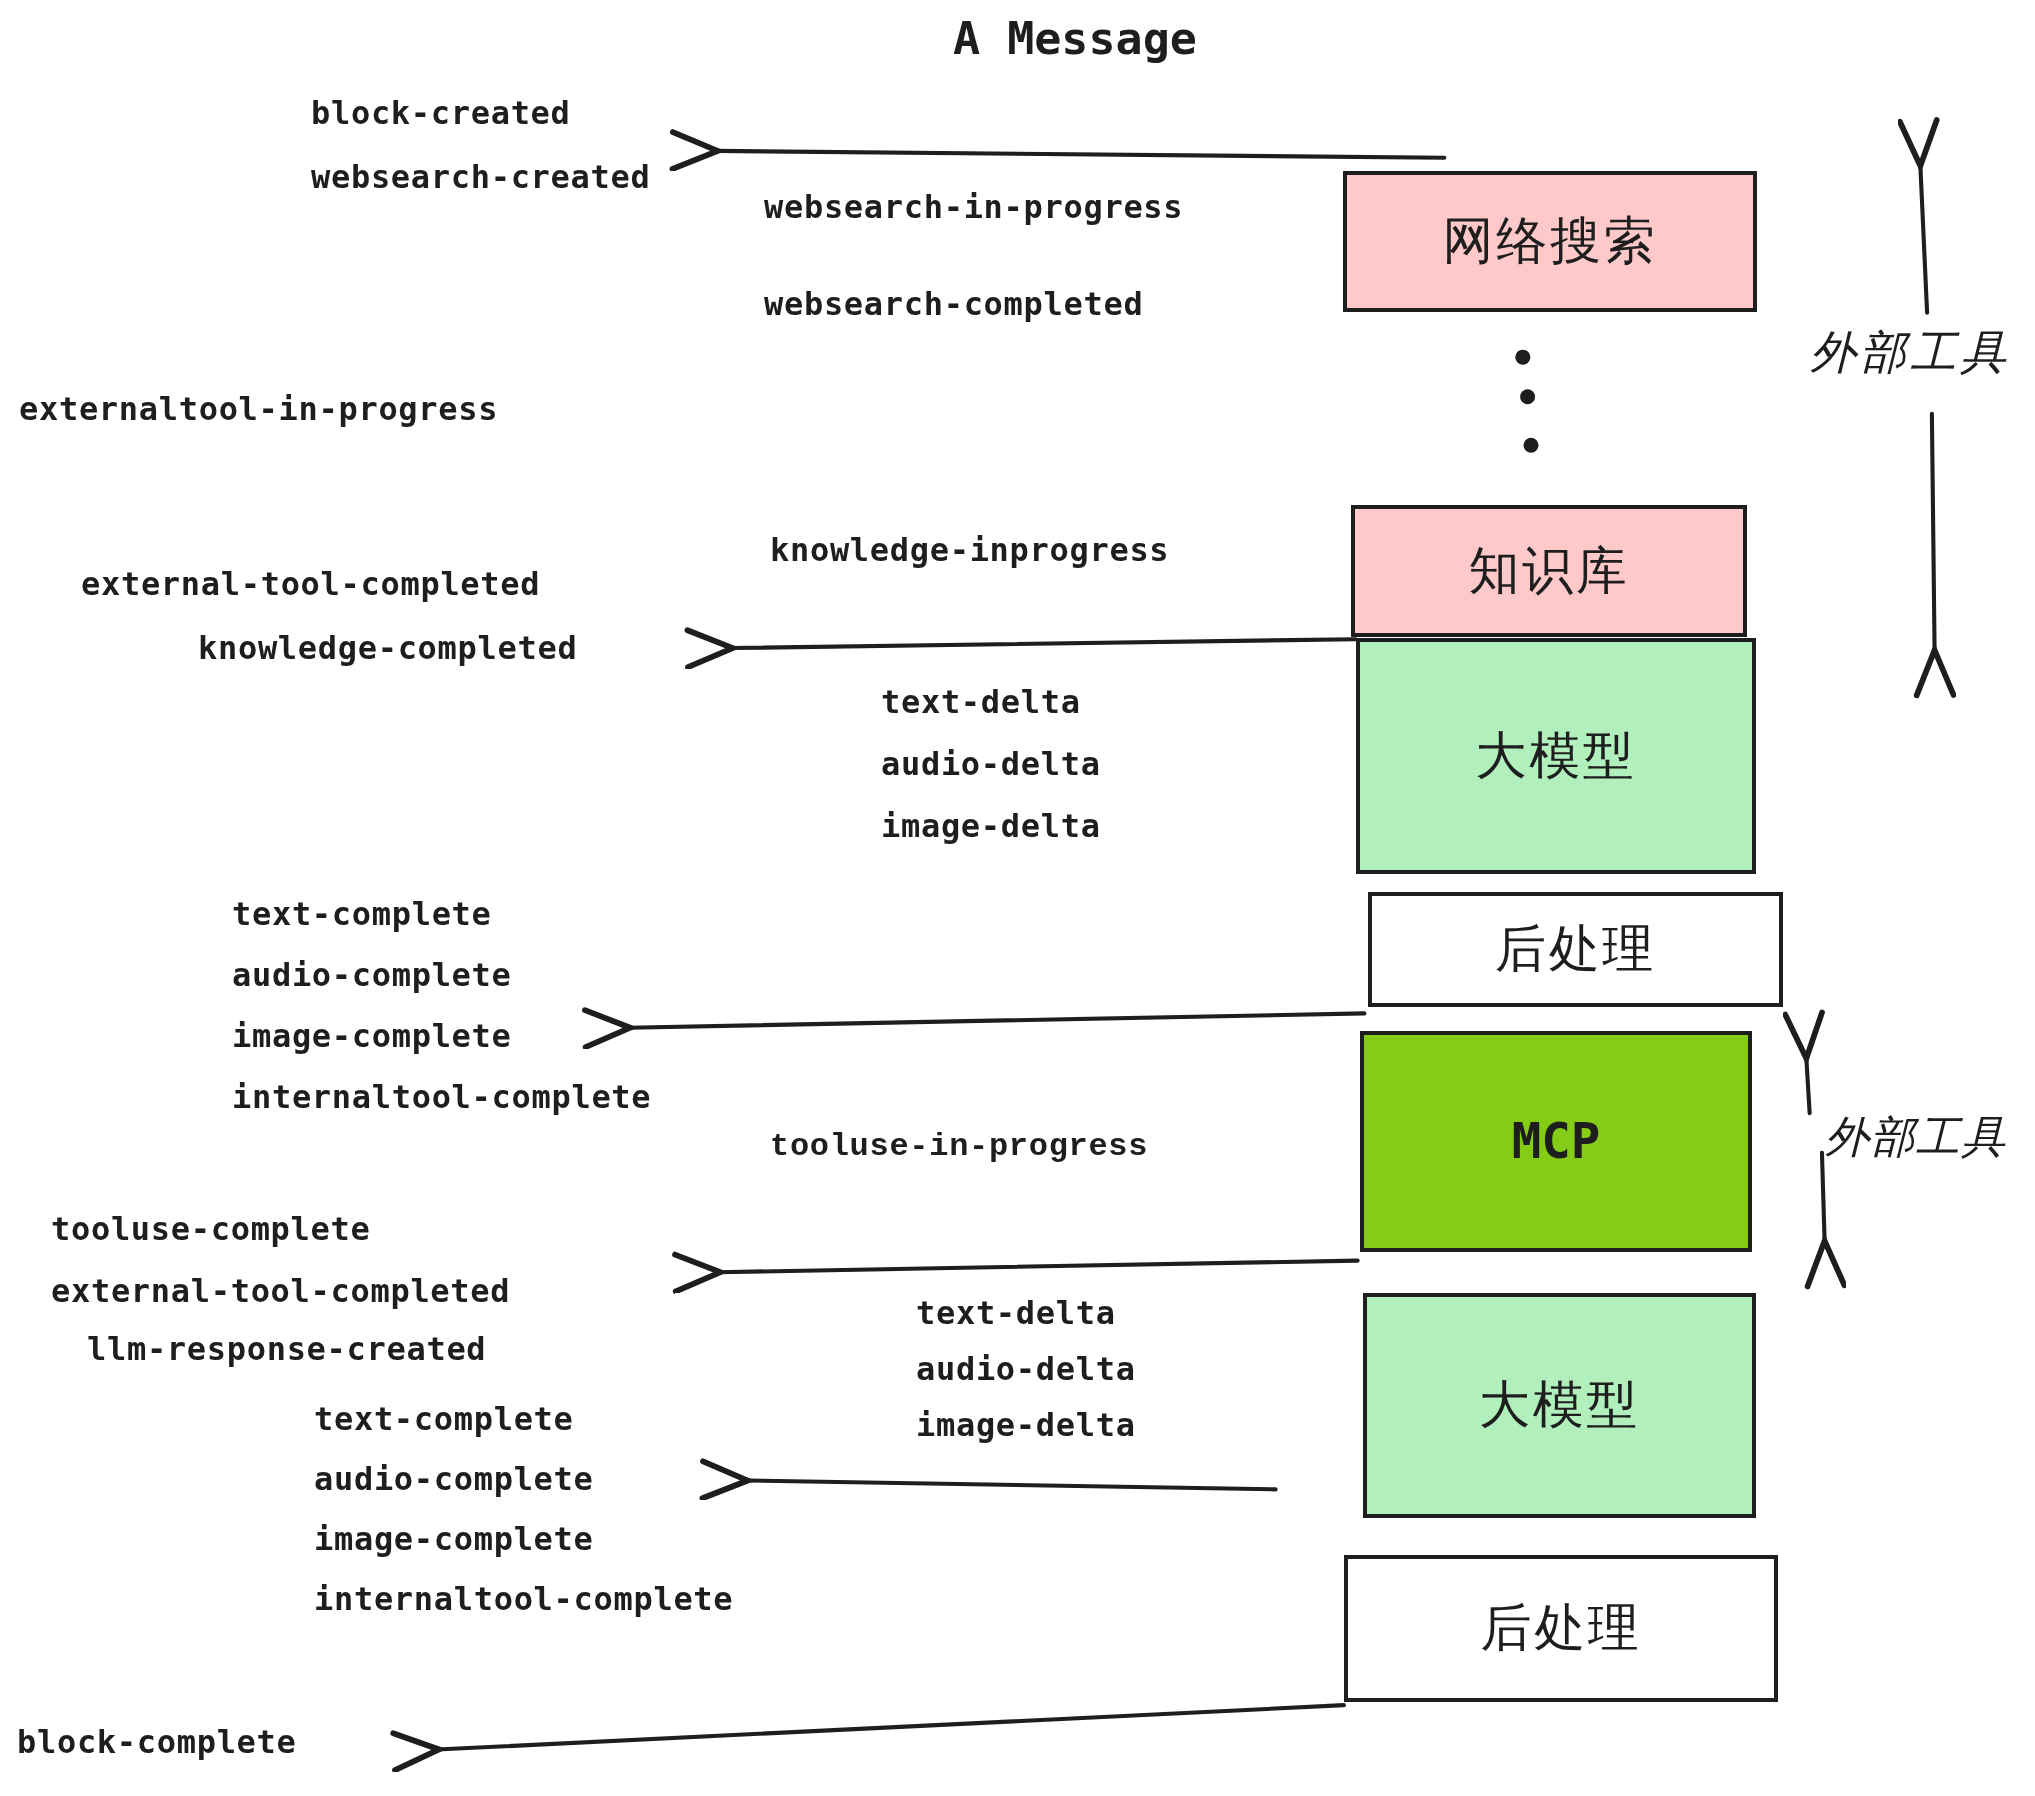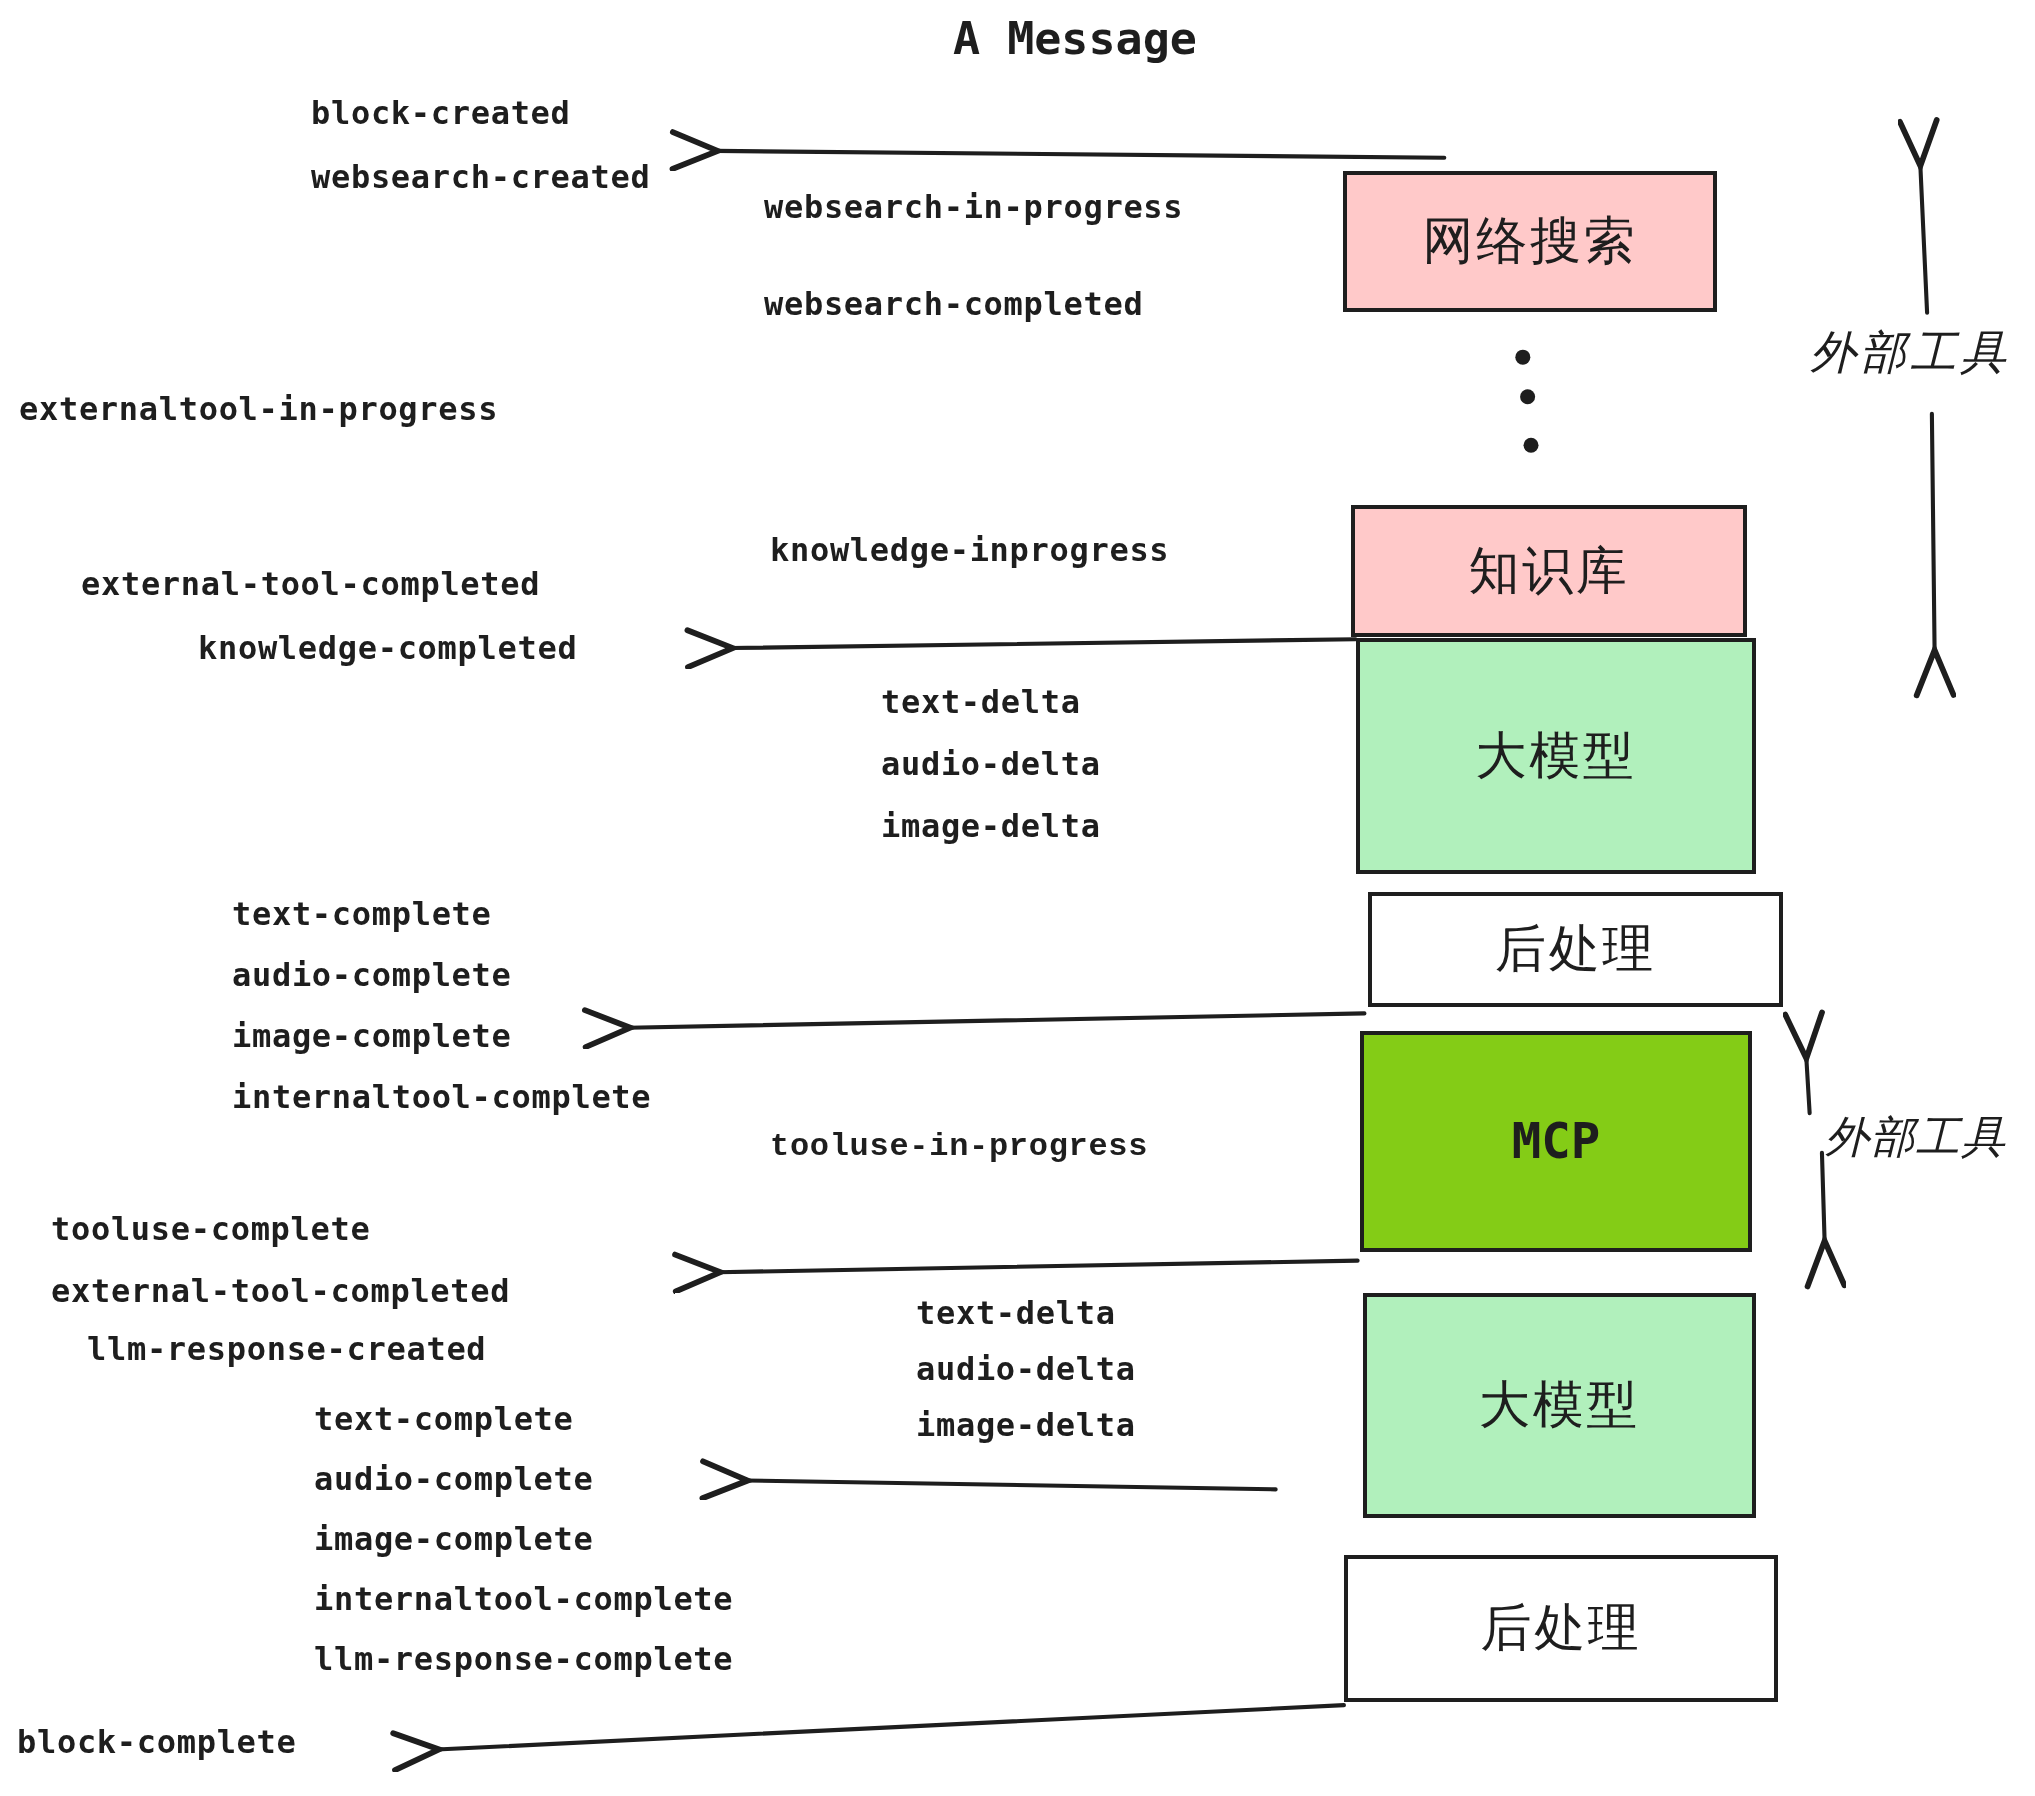--- a/index.html
+++ b/index.html
@@ -39,21 +39,21 @@
     font-family: "DejaVu Sans Mono", monospace;
     font-size: 49px; font-weight: bold;
   }
   .side-lbl {
     position: absolute;
     font-family: "DejaVu Sans", sans-serif;
     font-weight: 500;
     white-space: nowrap;
     font-style: italic;
   }
-  #box-websearch { left: 1343px; top: 171px; width: 374px; height: 141px; }
+  #box-websearch { left: 1343px; top: 171px; width: 414px; height: 141px; }
   #box-knowledge { left: 1351px; top: 505px; width: 396px; height: 132px; }
   #box-llm1      { left: 1356px; top: 638px; width: 400px; height: 236px; }
   #box-post1     { left: 1368px; top: 892px; width: 415px; height: 115px; }
   #box-mcp       { left: 1360px; top: 1031px; width: 392px; height: 221px; }
   #box-llm2      { left: 1363px; top: 1293px; width: 393px; height: 225px; }
   #box-post2     { left: 1344px; top: 1555px; width: 434px; height: 147px; }
 
   #ev-block-created        { left: 311px;  top: 94px; }
   #ev-websearch-created    { left: 311px;  top: 158px; }
   #ev-websearch-inprogress { left: 764px; top: 188px; text-align: right; }
@@ -113,21 +113,20 @@
   <span style="display:block">text-delta</span>
   <span style="display:block">audio-delta</span>
   <span style="display:block">image-delta</span>
 </div>
 
 <div class="ev" id="ev-complete-set2">
   <span style="display:block">text-complete</span>
   <span style="display:block">audio-complete</span>
   <span style="display:block">image-complete</span>
   <span style="display:block">internaltool-complete</span>
-  <span style="display:block">llm-response-complete</span>
 </div>
 
 <div class="ev" id="ev-block-complete">block-complete</div>
 
 <div class="box" id="box-websearch" style="background-color: rgb(255, 201, 201);">
   <span class="lbl">网络搜索</span>
 </div>
 <div class="box" id="box-knowledge" style="background-color: rgb(255, 201, 201);">
   <span class="lbl">知识库</span>
 </div>

